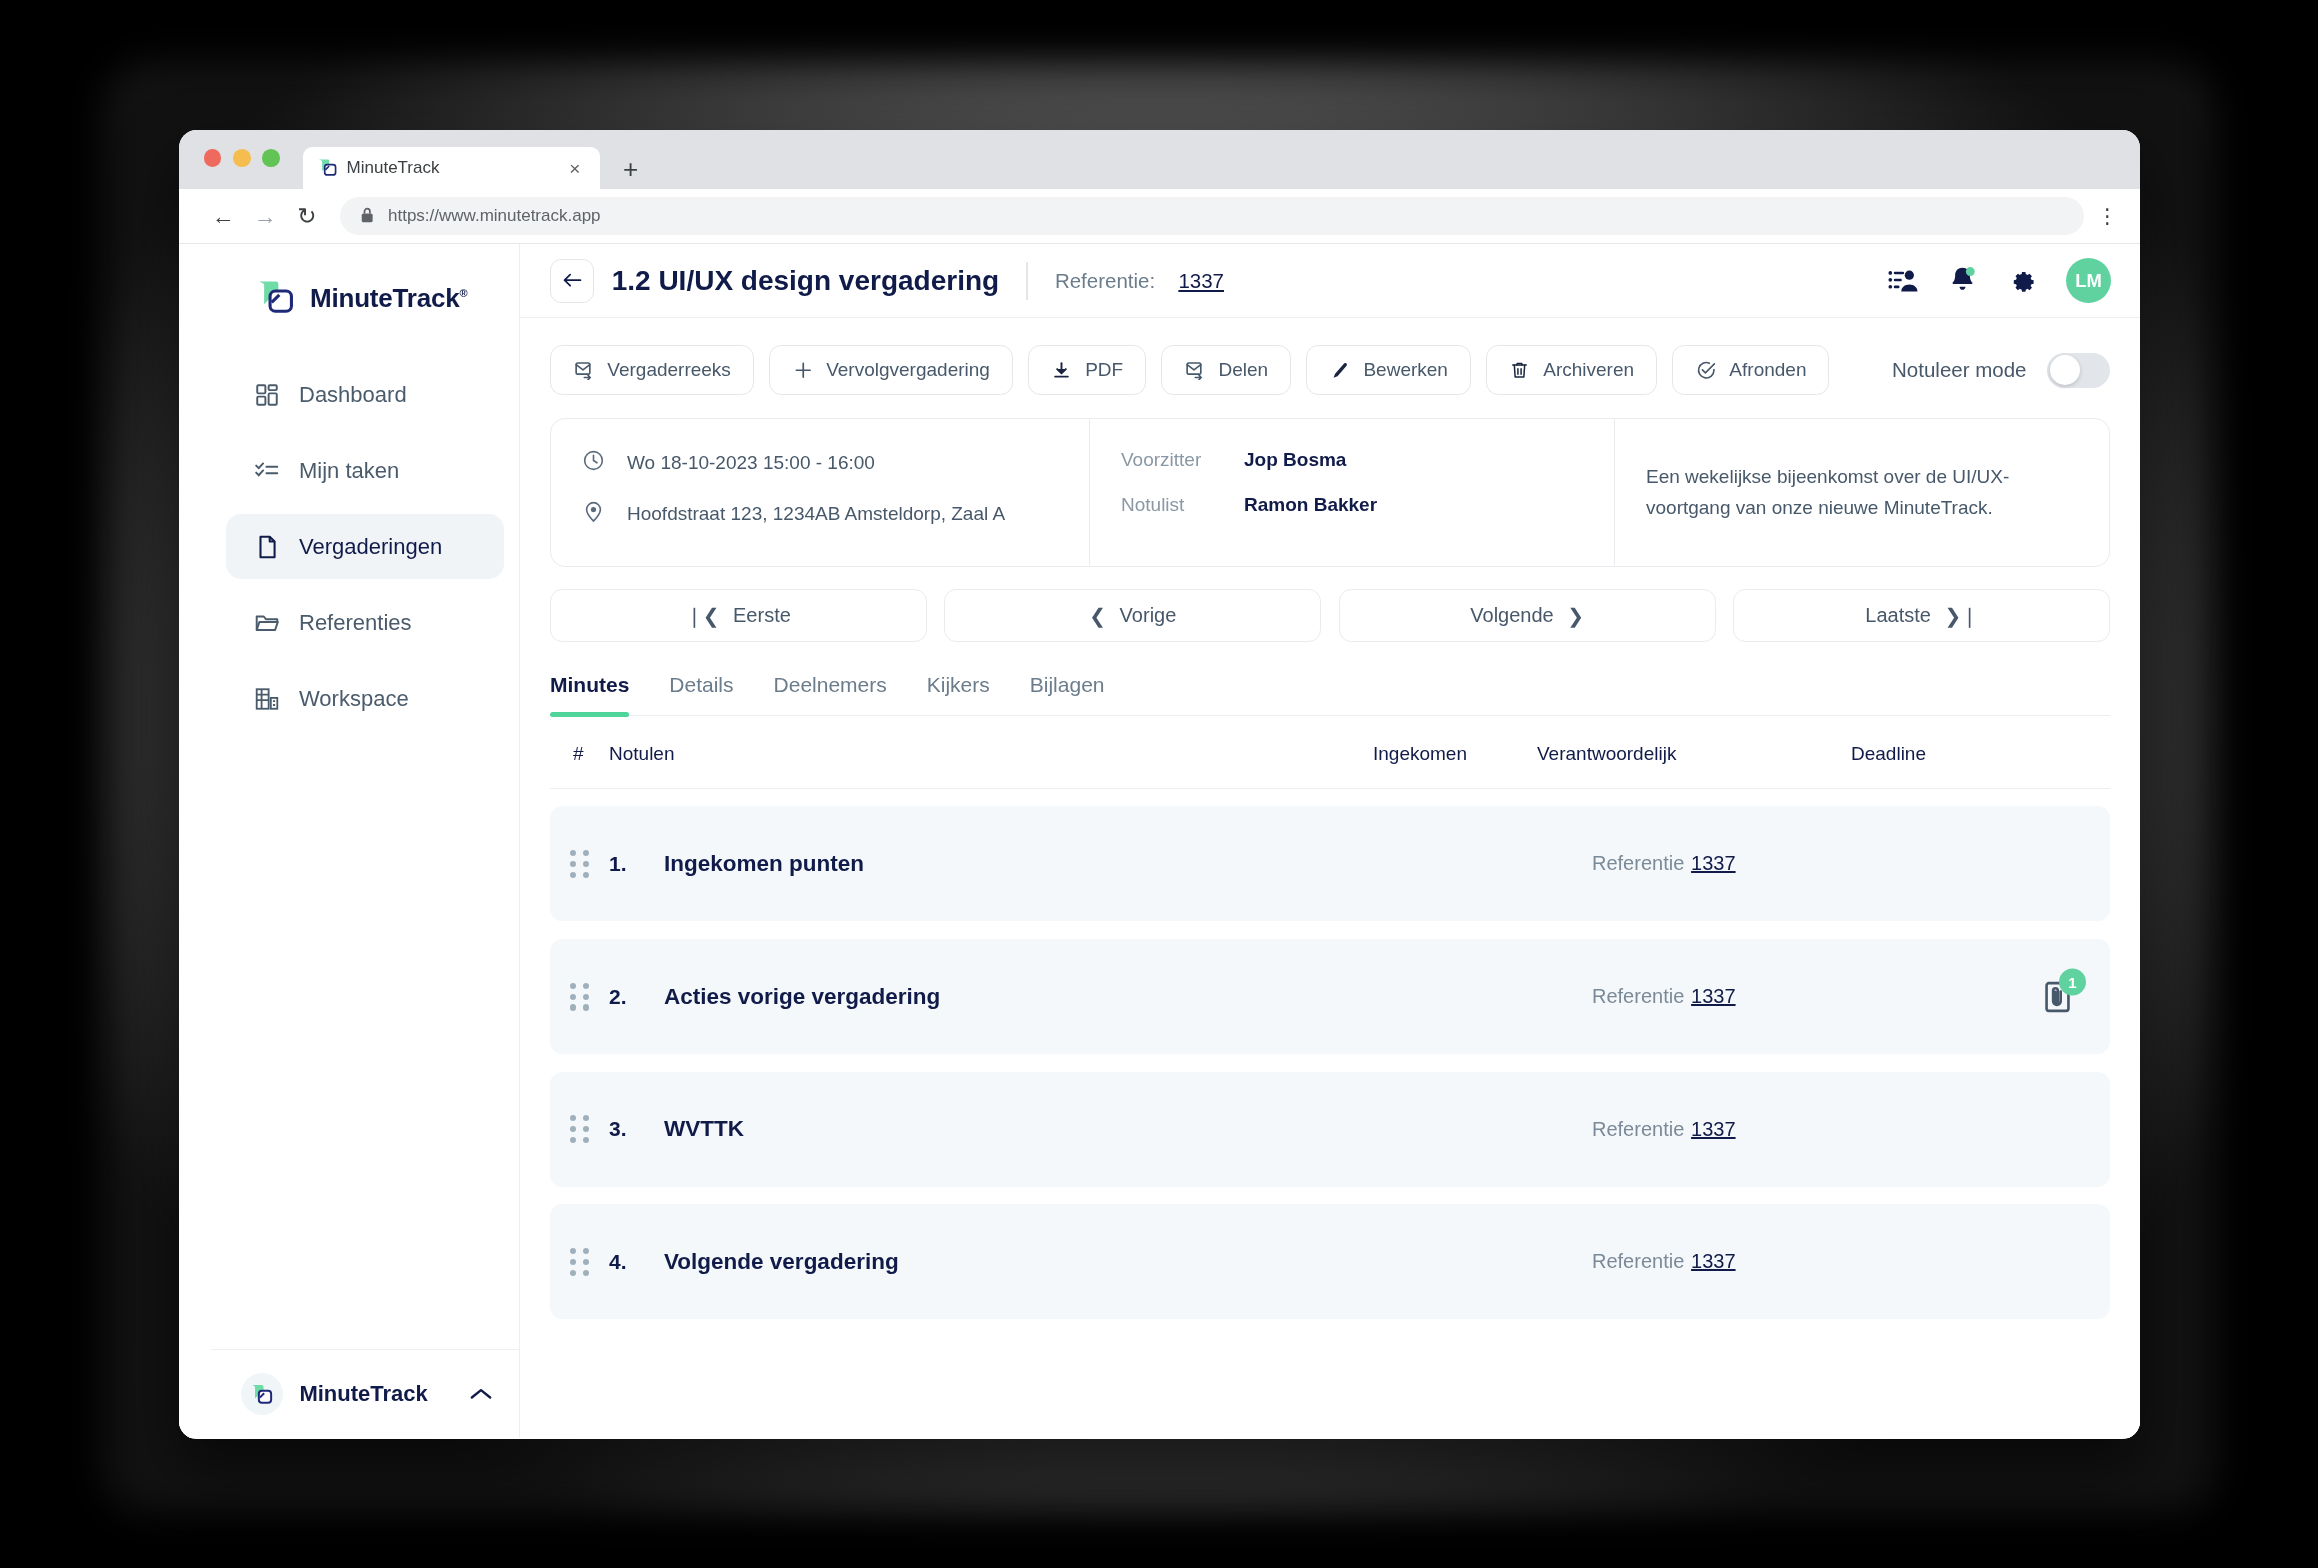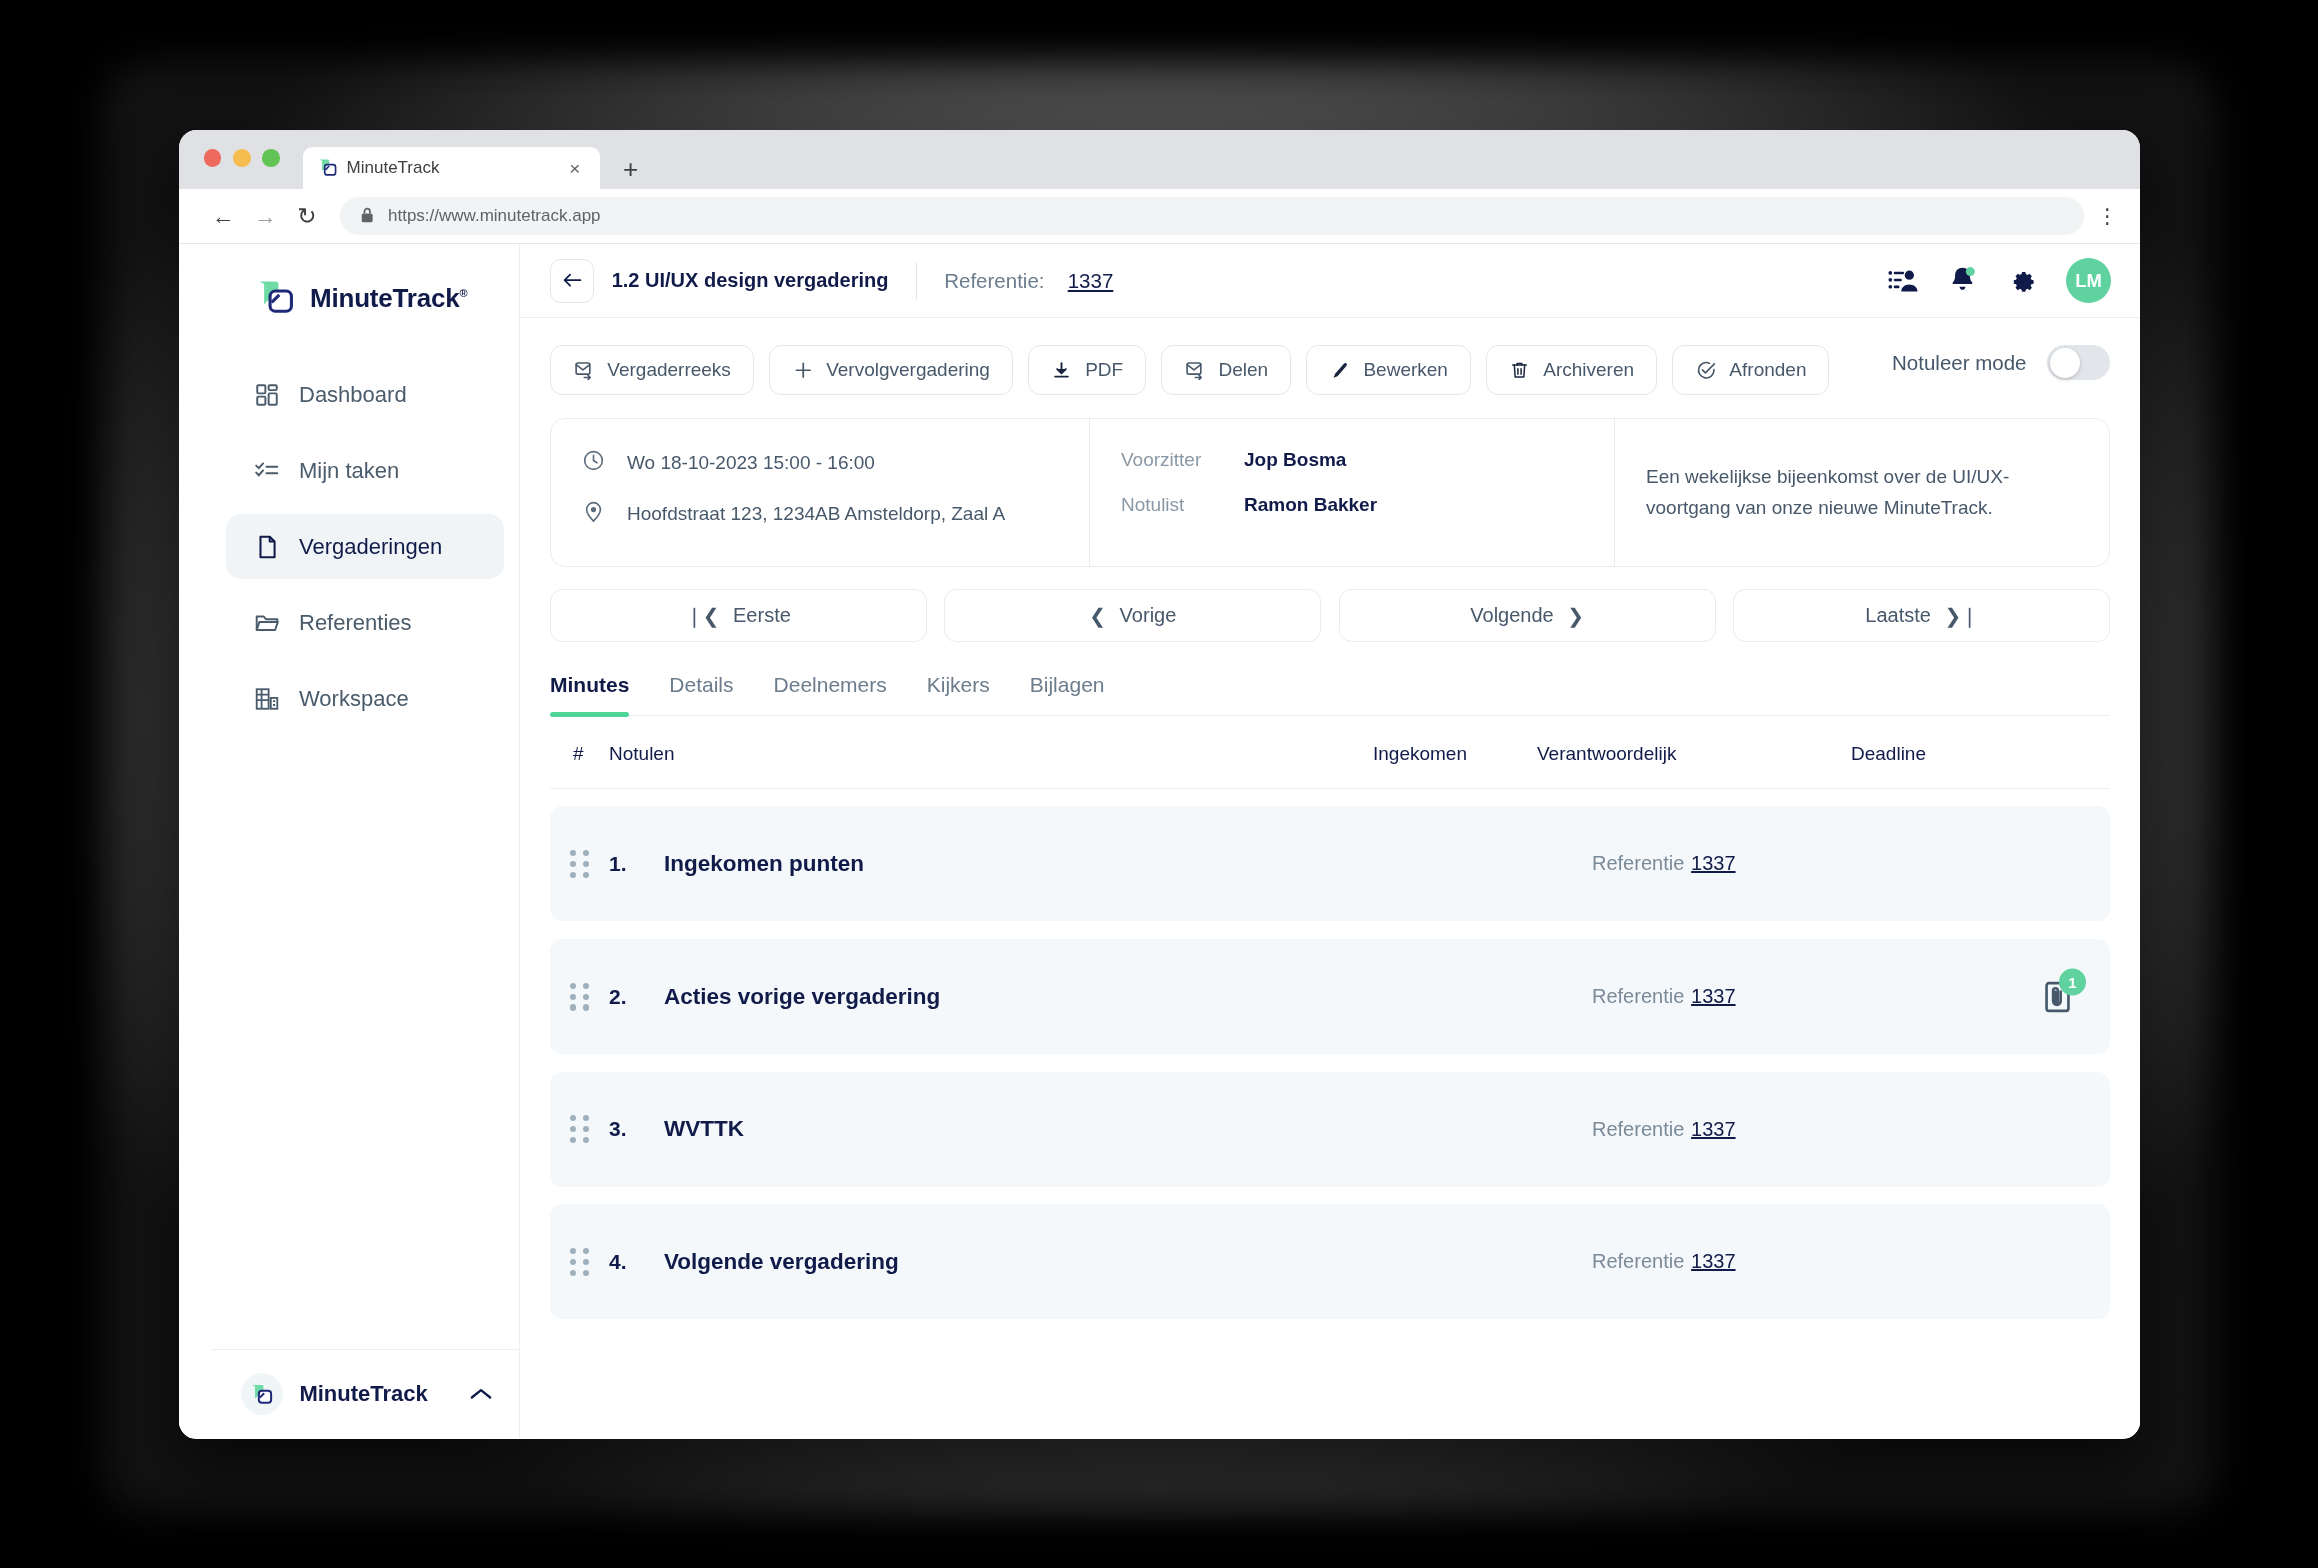--- a/index.html
+++ b/index.html
@@ -139,36 +139,36 @@
     height: 74px; display:flex; align-items:center;
     padding: 0 29px 0 30px; border-bottom: 1.4px solid #eceef0;
     gap: 17.7px;
   }
   .backbtn {
     width: 44px; height: 44px; border-radius: 11px;
     border: 1.4px solid #e4e7ea; background:#fff;
     display:flex; align-items:center; justify-content:center;
     font-size: 20.5px; color:#111b49; cursor:pointer;
   }
-  .page-title { font-size: 20px; font-weight: 700; color:#111b49; white-space:nowrap; }
+  .page-title { font-size: 28px; font-weight: 700; color:#111b49; white-space:nowrap; }
   .title-div { width:1.4px; height: 38px; background:#e4e7ea; margin: 0 9.5px; }
   .ref-label { font-size: 20.5px; color:#6b7c8c; }
   .ref-val { font-size: 20.5px; color:#111b49; text-decoration: underline; cursor:pointer; margin-left: 5.5px; }
   .top-icons { margin-left:auto; display:flex; align-items:center; gap: 27px; }
   .top-ico { width: 33px; height: 33px; display:flex; align-items:center; justify-content:center; cursor:pointer; position:relative; }
   .avatar {
     width: 45px; height: 45px; border-radius:50%;
     background:#5fd2a0; color:#fff; font-size: 18.4px; font-weight:600;
     display:flex; align-items:center; justify-content:center; cursor:pointer;
   }
 
   
   .content { padding: 27px 30px 0 30px; overflow:hidden; }
 
-  .toolbar { display:flex; align-items:flex-start; gap: 15px; }
+  .toolbar { display:flex; align-items:center; gap: 15px; }
   .tbtn {
     height: 50px; border:1.4px solid #e4e7ea; border-radius: 12.3px; background:#fff;
     display:flex; align-items:center; gap: 12.3px; padding: 0 22px;
     font-size: 19px; color:#47586a; white-space:nowrap; cursor:pointer;
   }
   .tbtn .ico { display:flex; align-items:center; justify-content:center; width:22px; height:22px; }
   .toggle-wrap { margin-left:auto; display:flex; align-items:center; gap: 20.5px; }
   .toggle-label { font-size: 20.5px; color:#47586a; white-space:nowrap; }
   .toggle {
     width: 63px; height: 35px; border-radius: 17.7px; background:#e2e6ea;

